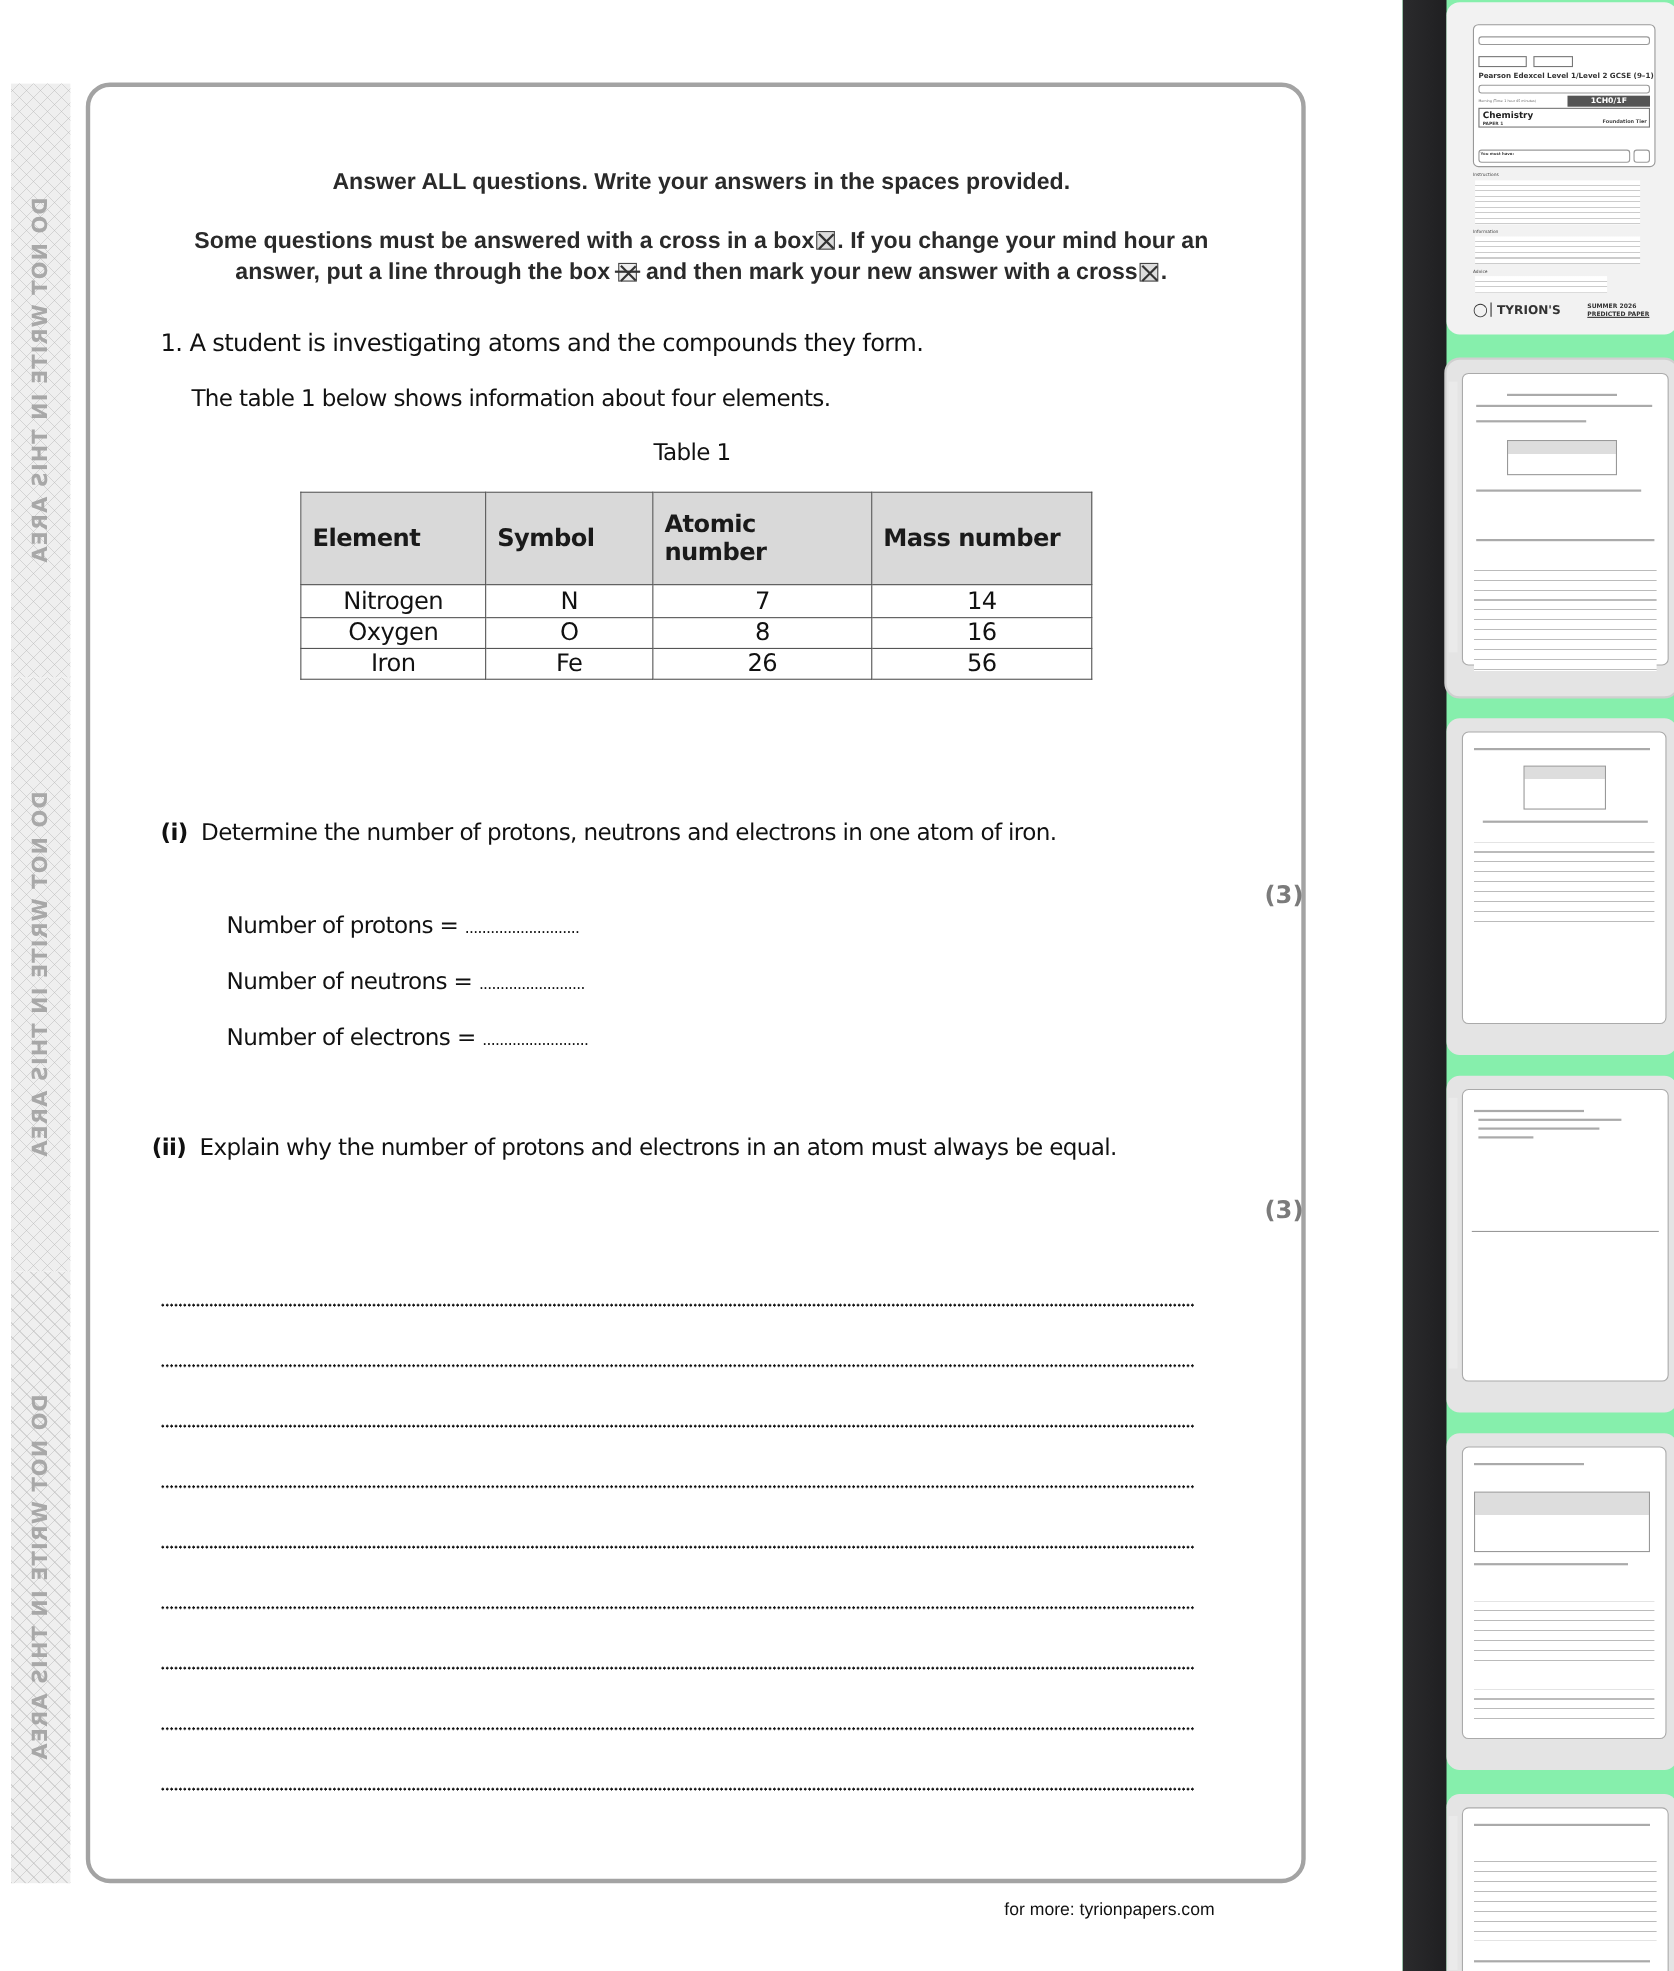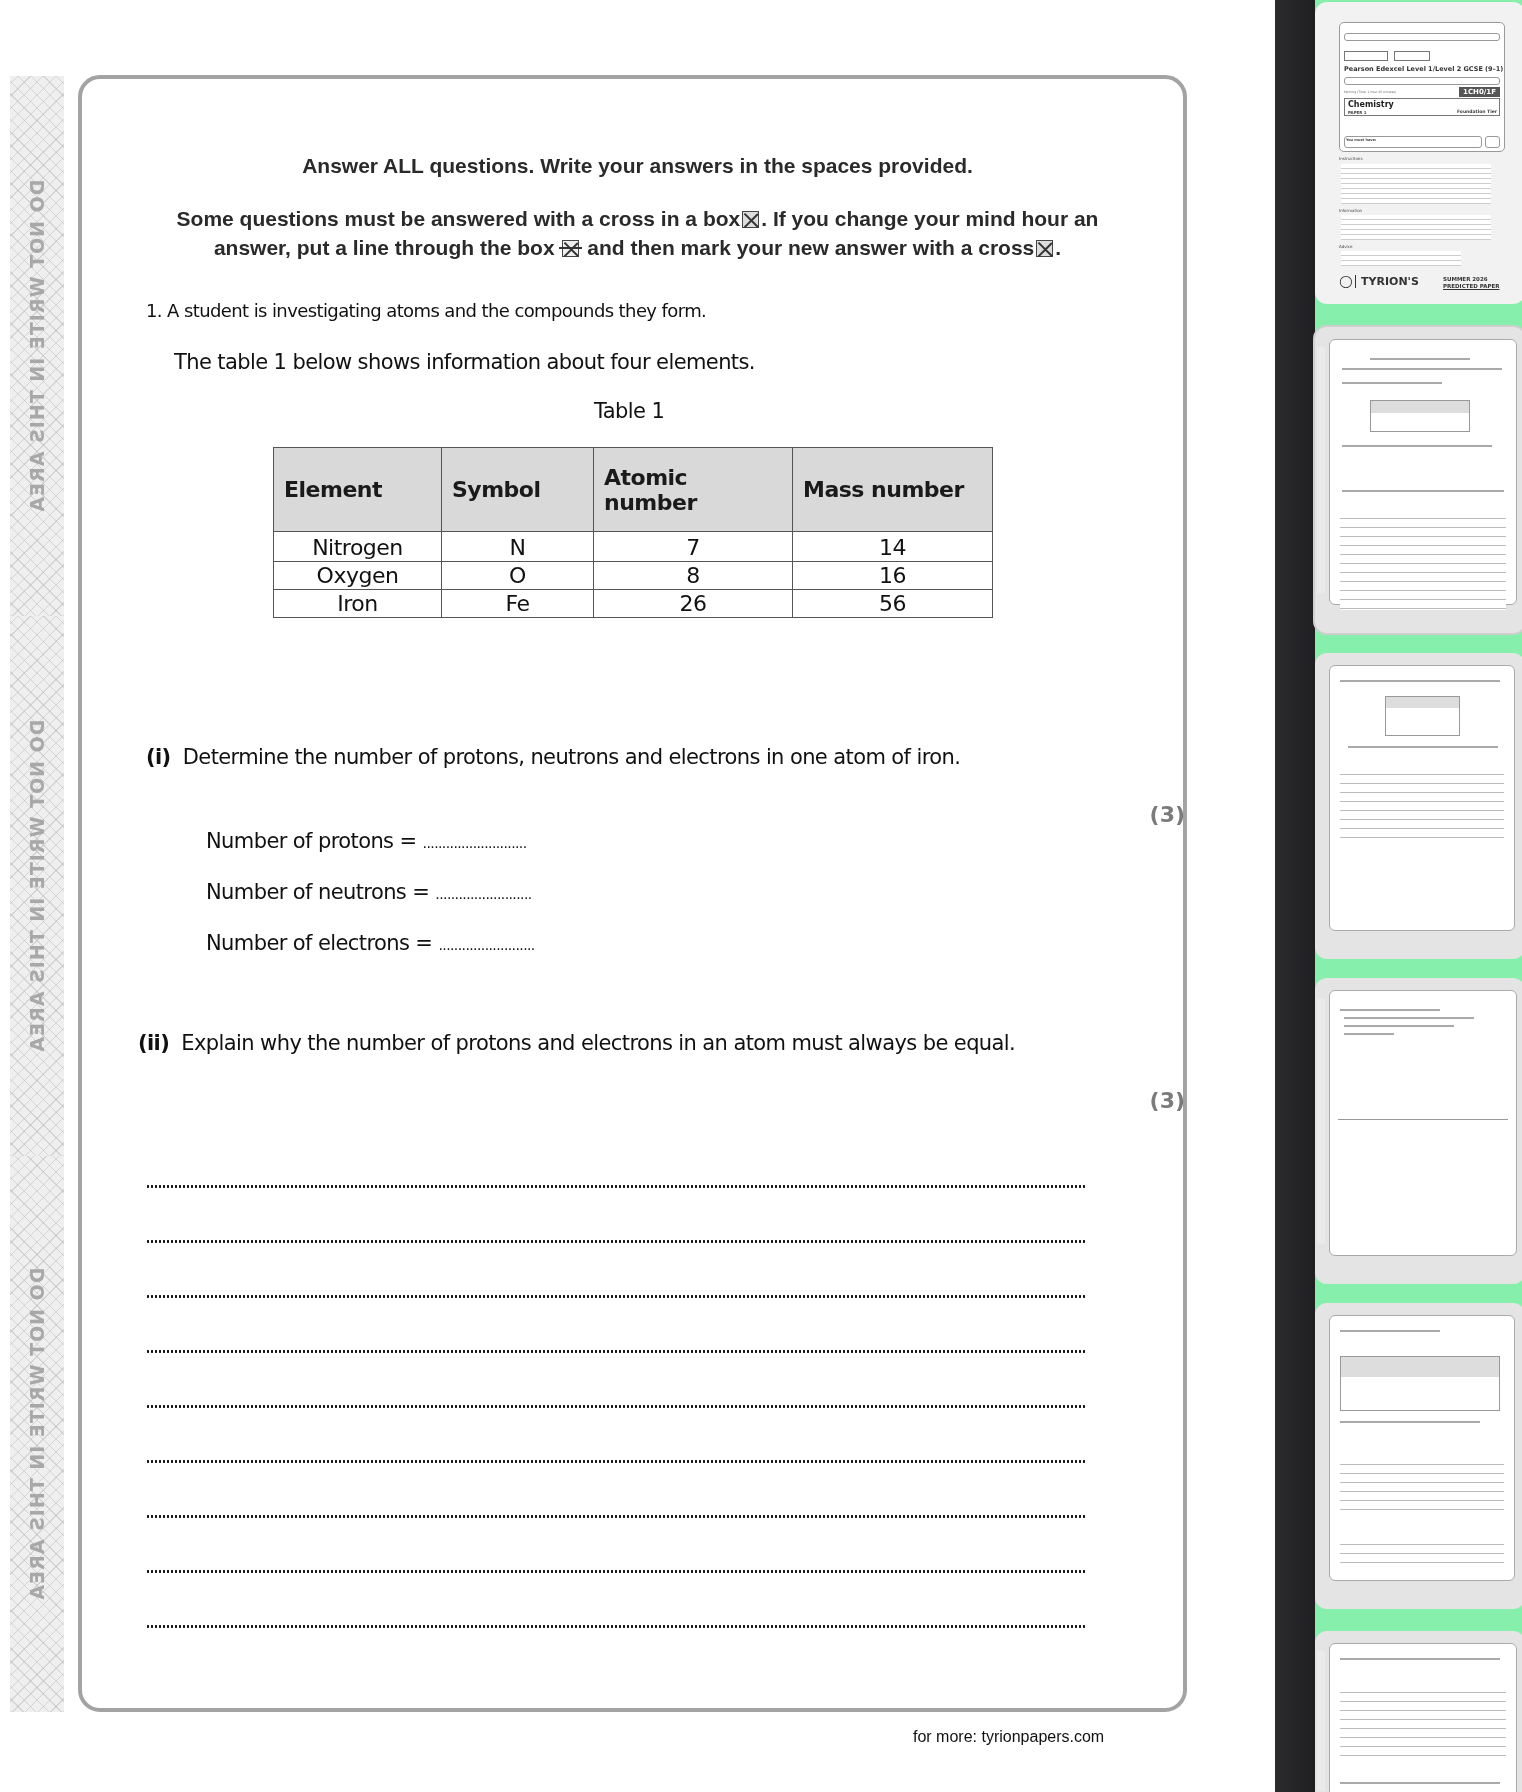--- a/index.html
+++ b/index.html
@@ -107,21 +107,21 @@
   <div class="instr" style="top:151px;">Answer ALL questions. Write your answers in the spaces provided.</div>
   <div class="instr" style="top:204px;">
     <span>Some questions must be answered with a cross in a box</span><span class="xbox"></span><span>. If you change your mind hour an</span>
   </div>
   <div class="instr" style="top:233px;">
     <span>answer, put a line through the box</span>
     <span class="xbox struck"><span class="strike"></span></span>
     <span>and then mark your new answer with a cross</span><span class="xbox"></span><span>.</span>
   </div>
 
-  <div class="body-text narrow" style="left:146px;top:300px;font-size:18px;">1. A student is investigating atoms and the compounds they form.</div>
+  <div class="body-text narrow" style="left:146px;top:300px;font-size:22px;">1. A student is investigating atoms and the compounds they form.</div>
   <div class="body-text narrow" style="left:174px;top:350px;">The table 1 below shows information about four elements.</div>
   <div class="body-text narrow" style="left:594px;top:399px;">Table 1</div>
 
   <table id="elements-table">
     <thead>
       <tr>
         <th style="width:168px;">Element</th>
         <th style="width:152px;">Symbol</th>
         <th style="width:199px;">Atomic number</th>
         <th>Mass number</th>
@@ -190,21 +190,21 @@
   <div class="edge-shadow"></div>
 
   <div class="thumb" style="top:2px;height:302px;background:#f2f2f2;">
     <div style="position:absolute;left:24px;top:20px;width:166px;height:130px;border:1px solid #999;border-radius:5px;background:#fff;">
       <div style="position:absolute;left:4px;right:4px;top:10px;height:8px;border:1px solid #999;border-radius:3px;"></div>
       <div style="position:absolute;left:4px;top:28px;width:44px;height:10px;border:1px solid #777;"></div>
       <div style="position:absolute;left:54px;top:28px;width:36px;height:10px;border:1px solid #777;"></div>
       <div style="position:absolute;left:4px;top:42px;font-size:6.5px;font-weight:bold;color:#333;white-space:nowrap;">Pearson Edexcel Level 1/Level 2 GCSE (9–1)</div>
       <div style="position:absolute;left:4px;right:4px;top:54px;height:8px;border:1px solid #999;border-radius:3px;"></div>
       <div style="position:absolute;left:4px;top:67px;font-size:3px;color:#666;white-space:nowrap;">Morning (Time: 1 hour 45 minutes)</div>
-      <div style="position:absolute;right:4px;top:64px;background:#555;color:#fff;font-size:7px;font-weight:bold;padding:1px 4px;text-align:right;">1CH0/1F</div>
+      <div style="position:absolute;right:4px;top:64px;background:#555;color:#fff;font-size:7px;font-weight:bold;padding:1px 21px;text-align:right;">1CH0/1F</div>
       <div style="position:absolute;left:4px;right:4px;top:75px;height:18px;border:1px solid #777;">
         <div style="position:absolute;left:3px;top:1px;font-size:8px;font-weight:bold;color:#222;">Chemistry</div>
         <div style="position:absolute;left:3px;top:11px;font-size:4px;font-weight:bold;color:#444;">PAPER 1</div>
         <div style="position:absolute;right:2px;bottom:1px;font-size:4.5px;font-weight:bold;color:#444;">Foundation Tier</div>
       </div>
       <div style="position:absolute;left:4px;right:22px;top:113px;height:12px;border:1px solid #999;border-radius:3px;font-size:3.5px;padding:1px;color:#444;font-weight:bold;">You must have:</div>
       <div style="position:absolute;right:4px;width:15px;top:113px;height:12px;border:1px solid #999;border-radius:3px;"></div>
     </div>
     <div style="position:absolute;left:24px;top:154px;font-size:4px;color:#444;">Instructions</div>
     <div style="position:absolute;left:26px;top:162px;width:150px;height:40px;background:repeating-linear-gradient(#fff 0 4px,#ccc 4px 5px);"></div>

